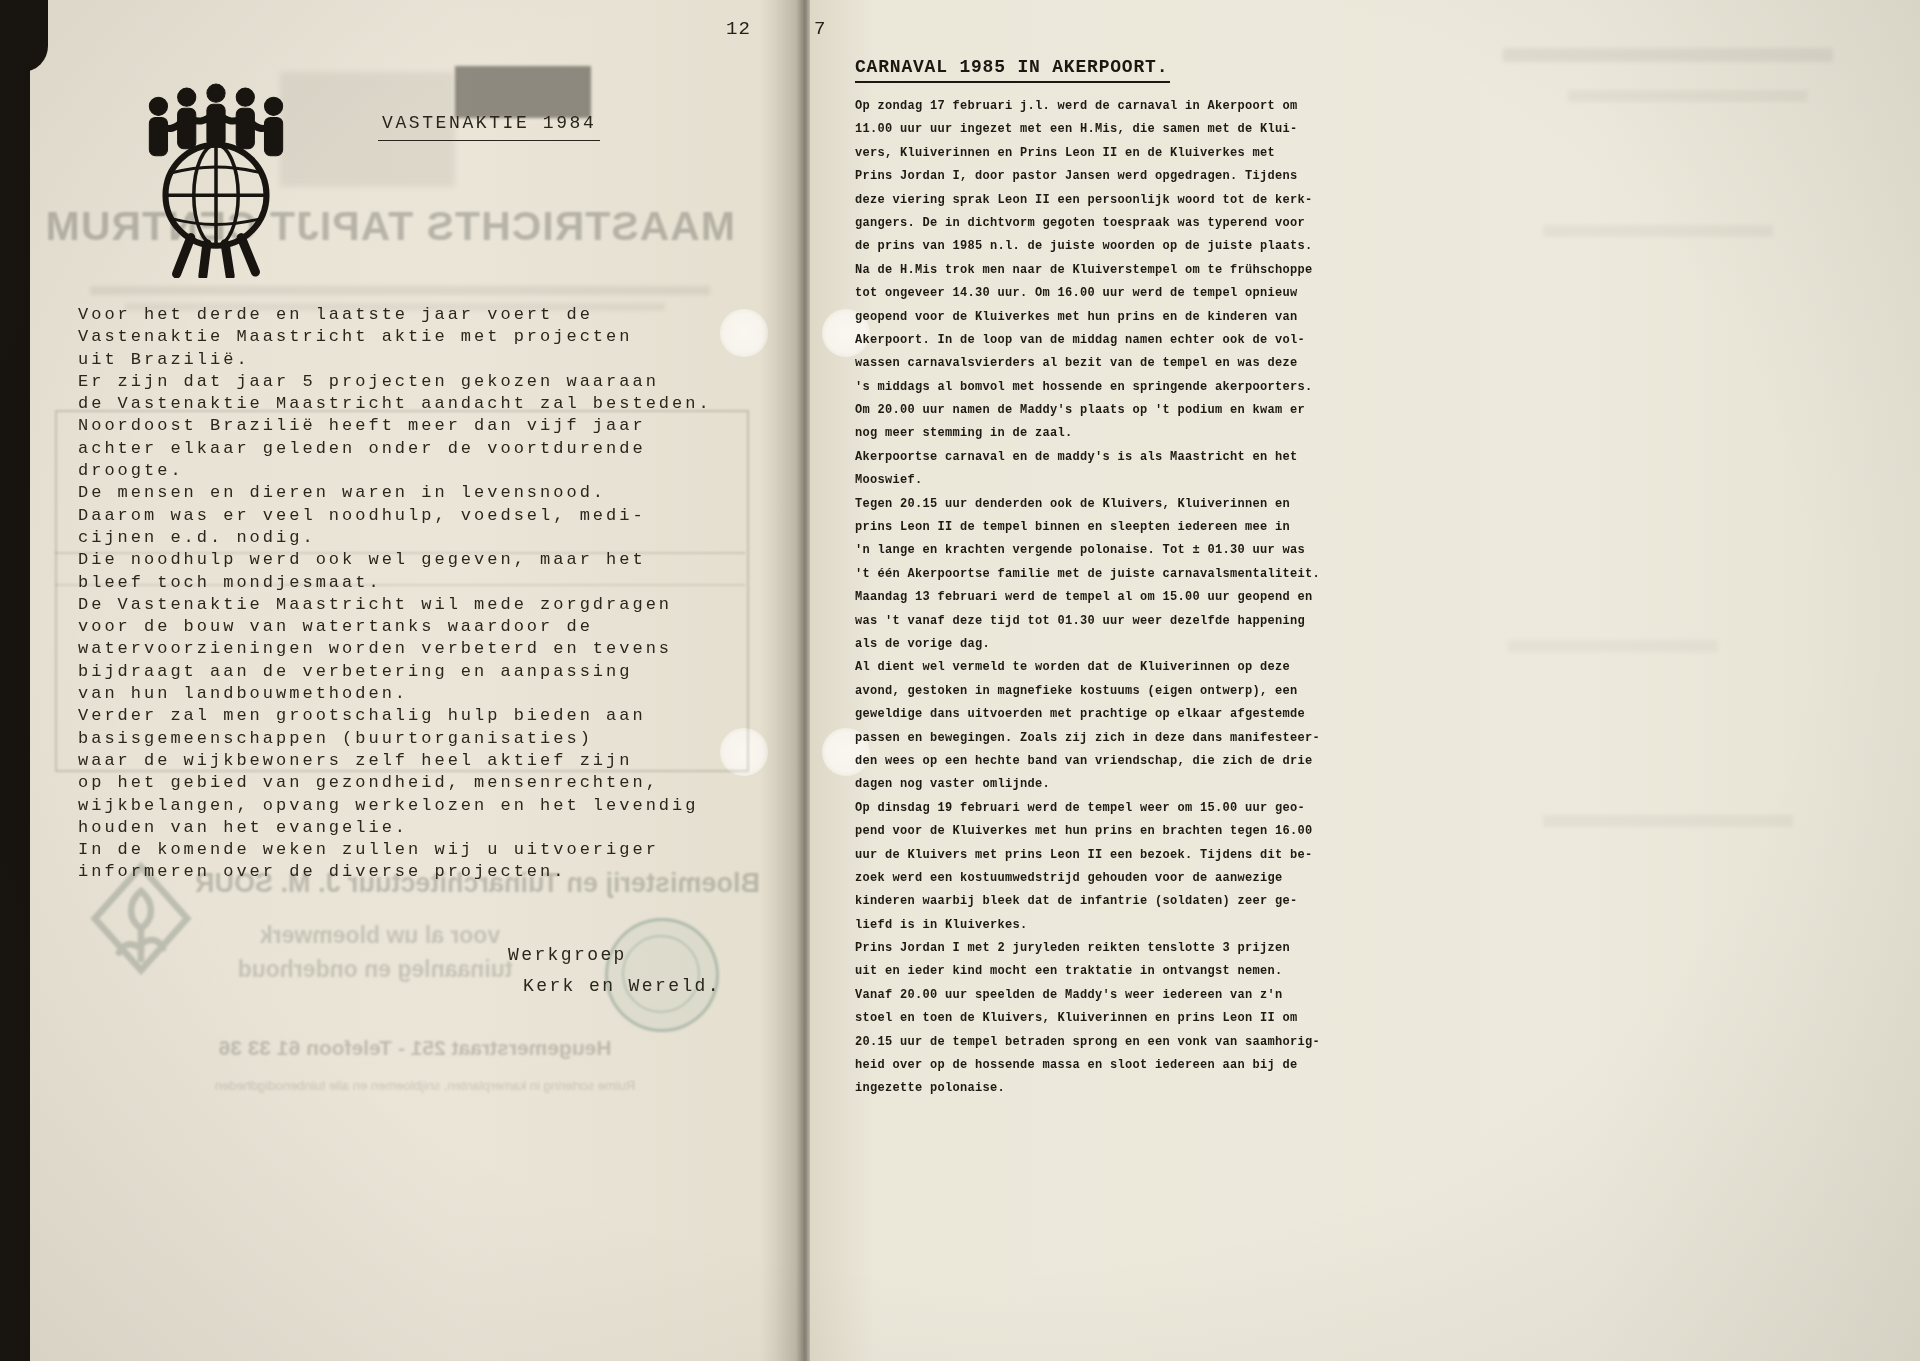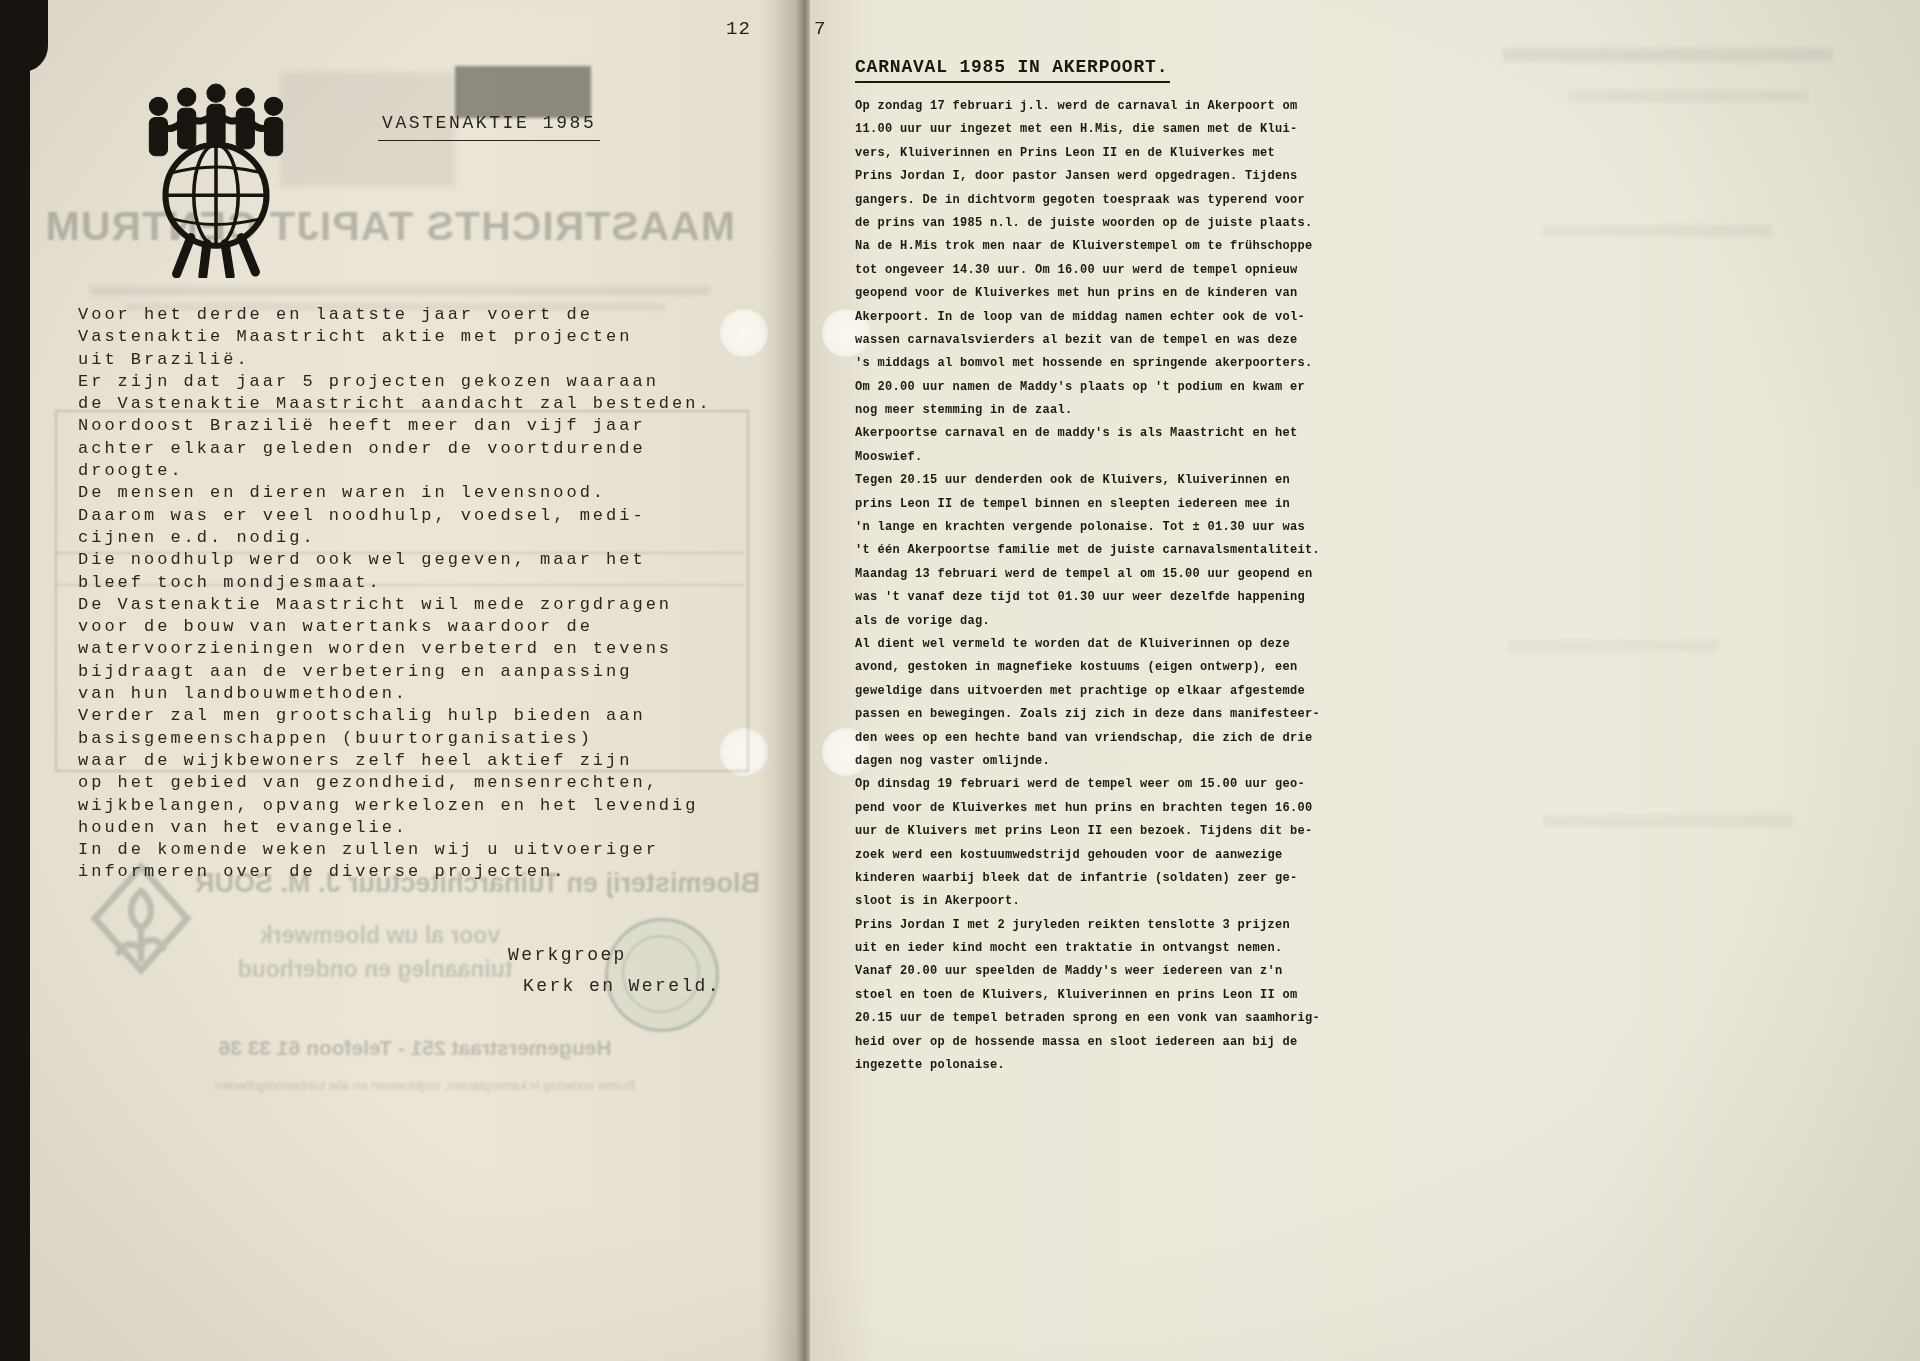--- a/index.html
+++ b/index.html
@@ -138,21 +138,21 @@
         </g>
         <g stroke="#181510" stroke-width="9" stroke-linecap="round">
           <path d="M60 160 L46 196"></path>
           <path d="M76 166 L72 198"></path>
           <path d="M94 166 L99 198"></path>
           <path d="M110 160 L124 194"></path>
         </g>
       </svg>
     </div>
 
-    <div class="heading-left">VASTENAKTIE 1985</div>
+    <div class="heading-left">VASTENAKTIE 1984</div>
 
     <div class="body-left">
         <div class="line">Voor het derde en laatste jaar voert de</div>
         <div class="line">Vastenaktie Maastricht aktie met projecten</div>
         <div class="line">uit Brazilië.</div>
         <div class="line">Er zijn dat jaar 5 projecten gekozen waaraan</div>
         <div class="line">de Vastenaktie Maastricht aandacht zal besteden.</div>
         <div class="line">Noordoost Brazilië heeft meer dan vijf jaar</div>
         <div class="line">achter elkaar geleden onder de voortdurende</div>
         <div class="line">droogte.</div>
@@ -195,20 +195,21 @@
 
     <div class="page-number" style="left:6px;top:18px;">7</div>
 
     <div class="heading-right">CARNAVAL 1985 IN AKERPOORT.</div>
 
     <div class="body-right">
         <div class="line">Op zondag 17 februari j.l. werd de carnaval in Akerpoort om</div>
         <div class="line">11.00 uur uur ingezet met een H.Mis, die samen met de Klui-</div>
         <div class="line">vers, Kluiverinnen en Prins Leon II en de Kluiverkes met</div>
         <div class="line">Prins Jordan I, door pastor Jansen werd opgedragen. Tijdens</div>
+        <div class="line">deze viering sprak Leon II een persoonlijk woord tot de kerk-</div>
         <div class="line">gangers. De in dichtvorm gegoten toespraak was typerend voor</div>
         <div class="line">de prins van 1985 n.l. de juiste woorden op de juiste plaats.</div>
         <div class="line">Na de H.Mis trok men naar de Kluiverstempel om te frühschoppe</div>
         <div class="line">tot ongeveer 14.30 uur. Om 16.00 uur werd de tempel opnieuw</div>
         <div class="line">geopend voor de Kluiverkes met hun prins en de kinderen van</div>
         <div class="line">Akerpoort. In de loop van de middag namen echter ook de vol-</div>
         <div class="line">wassen carnavalsvierders al bezit van de tempel en was deze</div>
         <div class="line">'s middags al bomvol met hossende en springende akerpoorters.</div>
         <div class="line">Om 20.00 uur namen de Maddy's plaats op 't podium en kwam er</div>
         <div class="line">nog meer stemming in de zaal.</div>
@@ -225,21 +226,21 @@
         <div class="line">avond, gestoken in magnefieke kostuums (eigen ontwerp), een</div>
         <div class="line">geweldige dans uitvoerden met prachtige op elkaar afgestemde</div>
         <div class="line">passen en bewegingen. Zoals zij zich in deze dans manifesteer-</div>
         <div class="line">den wees op een hechte band van vriendschap, die zich de drie</div>
         <div class="line">dagen nog vaster omlijnde.</div>
         <div class="line">Op dinsdag 19 februari werd de tempel weer om 15.00 uur geo-</div>
         <div class="line">pend voor de Kluiverkes met hun prins en brachten tegen 16.00</div>
         <div class="line">uur de Kluivers met prins Leon II een bezoek. Tijdens dit be-</div>
         <div class="line">zoek werd een kostuumwedstrijd gehouden voor de aanwezige</div>
         <div class="line">kinderen waarbij bleek dat de infantrie (soldaten) zeer ge-</div>
-        <div class="line">sloot is in Akerpoort.</div>
+        <div class="line">liefd is in Kluiverkes.</div>
         <div class="line">Prins Jordan I met 2 juryleden reikten tenslotte 3 prijzen</div>
         <div class="line">uit en ieder kind mocht een traktatie in ontvangst nemen.</div>
         <div class="line">Vanaf 20.00 uur speelden de Maddy's weer iedereen van z'n</div>
         <div class="line">stoel en toen de Kluivers, Kluiverinnen en prins Leon II om</div>
         <div class="line">20.15 uur de tempel betraden sprong en een vonk van saamhorig-</div>
         <div class="line">heid over op de hossende massa en sloot iedereen aan bij de</div>
         <div class="line">ingezette polonaise.</div>
       </div>
 
     <div class="hole" style="left:14px;top:309px;"></div>

